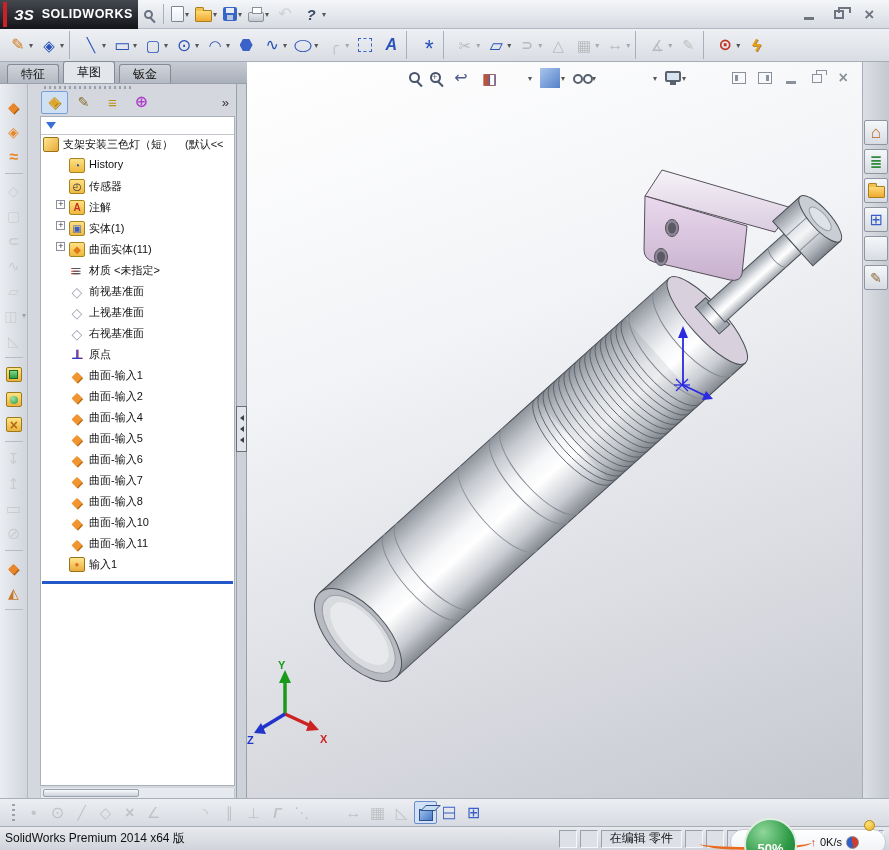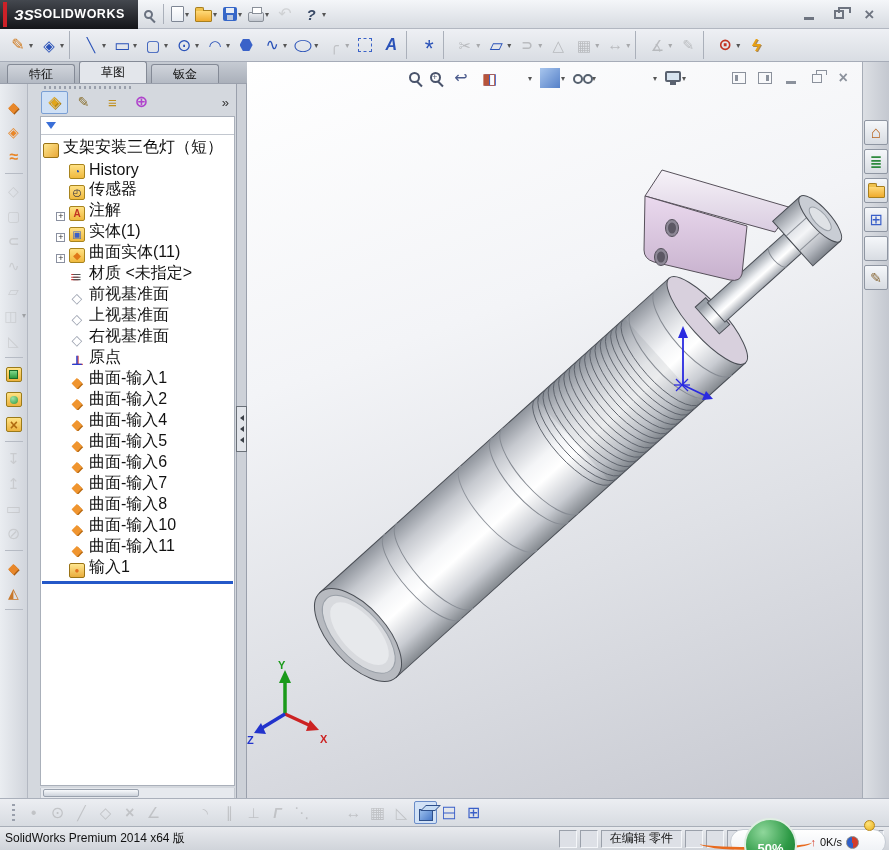--- a/index.html
+++ b/index.html
@@ -11,21 +11,21 @@
 .dd{display:none;font-size:8px;color:#555;margin-left:1px}
 .dropdown .dd{display:inline}
 .disabled{opacity:.42;filter:grayscale(.9)}
 
 #titlebar{position:absolute;left:0;top:0;width:889px;height:29px;
   background:linear-gradient(#f4f6f9,#d7dbe1);border-bottom:1px solid #b2b7c1;
   display:flex;align-items:center}
 #logo{width:138px;height:29px;background:linear-gradient(#44484f,#141519);
   display:flex;align-items:center;padding-left:14px;position:relative;flex:none}
 #logo::before{content:"";position:absolute;left:3px;top:2px;bottom:2px;width:4px;background:#cc2128}
-.logo-glyph{color:#fff;font-style:italic;font-weight:bold;font-size:15px;margin-right:0}
+.logo-glyph{color:#fff;font-style:italic;font-weight:bold;font-size:15px;margin-right:8px}
 .logo-text{color:#fff;font-weight:bold;font-size:12.5px;letter-spacing:.5px}
 #menubar{display:flex;align-items:center;height:100%}
 .menu-item{padding:0 9px;font-size:13px;color:#15161a;height:100%;display:flex;align-items:center}
 .ic-search{width:9px;height:9px;border:2px solid #6a7280;border-radius:50%;position:relative;margin:0 6px}
 .ic-search::after{content:"";position:absolute;right:-5px;bottom:-4px;width:7px;height:2px;background:#6a7280;transform:rotate(45deg)}
 .vsep{width:1px;height:20px;background:#aab0ba;margin:0 4px}
 #quicktools{display:flex;align-items:center}
 .tbtn{height:26px;min-width:22px;display:flex;align-items:center;justify-content:center;padding:0 3px}
 .wctrl{margin-left:auto;display:flex;align-items:center;padding-right:8px;gap:6px}
 .wbtn{width:24px;height:18px;display:flex;align-items:center;justify-content:center}
@@ -71,21 +71,21 @@
 .ic-linear-pattern::before{content:"▦";color:#7a8290;font-size:15px}
 .ic-move-entities::before{content:"↔";color:#7a8290;font-size:16px}
 .ic-display-relations::before{content:"∡";color:#7a8290;font-size:15px}
 .ic-add-relation::before{content:"✎";color:#7a8290}
 .ic-show-delete-relations::before{content:"⊙";color:#c23322;font-weight:bold;font-size:16px}
 .ic-repair-sketch::before{content:"ϟ";color:#e8a013;font-weight:bold;font-size:17px;text-shadow:1px 1px 0 #a85}
 
 #tabstrip{position:absolute;top:62px;left:0;width:247px;height:22px;
   background:linear-gradient(#c6cbd3,#aab0ba);display:flex;align-items:flex-end;
   padding-left:7px;border-bottom:1px solid #9aa0ac}
-.tab{height:19px;line-height:18px;padding:0 21px;margin-right:4px;border:1px solid #848a96;
+.tab{height:19px;line-height:18px;padding:0 13px;margin-right:4px;border:1px solid #848a96;
   border-bottom:none;border-radius:3px 3px 0 0;background:linear-gradient(#d0d4db,#b4bac4);font-size:12px}
 .tab.active{background:#e3e6eb;height:22px;line-height:21px}
 
 #leftrail{position:absolute;left:0;top:84px;width:28px;height:714px;
   background:linear-gradient(to right,#eaedf1,#d1d5dc);border-right:1px solid #b3b8c2;
   display:flex;flex-direction:column;align-items:center;padding-top:10px}
 .railbtn{width:26px;height:25px;display:flex;align-items:center;justify-content:center}
 #leftrail .n-separator{width:18px;height:0;border-left:none;border-top:1px solid #b6bbc4;margin:4px 0}
 .ic-extruded-surface::before,.ic-extend-surface::before{content:"◆";color:#e8872a;text-shadow:1px 1px 0 #a85c12}
 .ic-revolved-surface::before{content:"◈";color:#e8872a}
@@ -116,21 +116,21 @@
 .ic-featuremanager::before{content:"◈";color:#e0a51c;font-size:16px;text-shadow:1px 1px 0 #a87a10}
 .ic-propertymanager::before{content:"✎";color:#8a7030;font-size:14px}
 .ic-configurationmanager::before{content:"≡";color:#c09020;font-weight:bold;font-size:15px}
 .ic-dimxpertmanager::before{content:"⊕";color:#b044cc;font-weight:bold;font-size:16px}
 #treeoverflow{margin-left:auto;font-size:13px;color:#333;padding-right:4px}
 #treewhite{position:absolute;left:12px;top:32px;width:195px;height:670px;background:#fff;border:1px solid #aab0ba}
 #filterbox{display:flex;align-items:center;height:18px;border-bottom:1px solid #c2c7cf;background:#fff}
 .funnel{width:0;height:0;border-left:5px solid transparent;border-right:5px solid transparent;border-top:7px solid #3a6fd8;margin:0 5px;flex:none}
 #filterbox input{border:none;outline:none;flex:1;height:14px;font-size:11px;min-width:0}
 #treelist{padding-top:2px}
-.trow{display:flex;align-items:flex-end;height:21px;padding-left:15px;white-space:nowrap;overflow:hidden;font-size:16px}
+.trow{display:flex;align-items:flex-start;height:21px;padding-left:15px;white-space:nowrap;overflow:hidden;font-size:11px}
 .trow.root{padding-left:2px}
 .expander{width:9px;height:9px;border:1px solid #8a90a0;background:#fff;margin-right:4px;flex:none;position:relative;visibility:hidden}
 .trow.expandable .expander{visibility:visible}
 .trow.expandable .expander::before{content:"+";position:absolute;left:0;top:-1px;width:8px;text-align:center;font-size:9px;line-height:9px;color:#333}
 .ticon{width:16px;height:15px;margin-right:4px}
 .tsuffix{margin-left:12px;color:#222}
 .ic-part{background:linear-gradient(135deg,#ffe790,#e8a838);border:1px solid #9a7316;border-radius:2px}
 .ic-history{background:linear-gradient(#ffe184,#efb93e);border:1px solid #a8841e;border-radius:2px}
 .ic-history::before{content:"◔";font-size:10px;color:#2a4fb0}
 .ic-sensors{background:linear-gradient(#ffe184,#efb93e);border:1px solid #a8841e;border-radius:2px}

